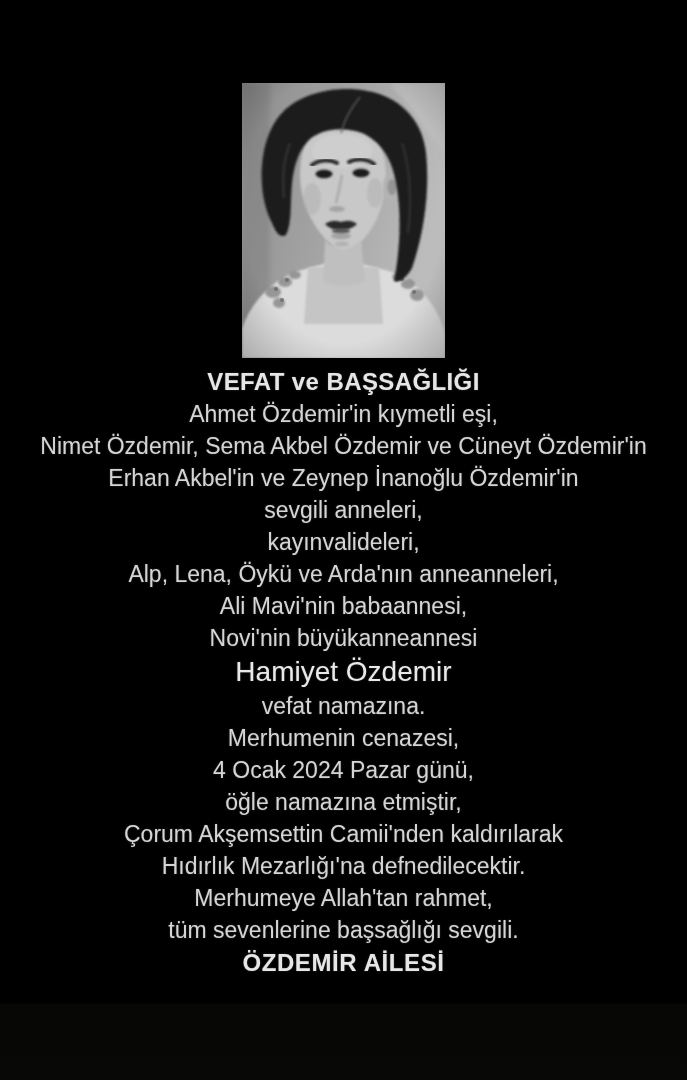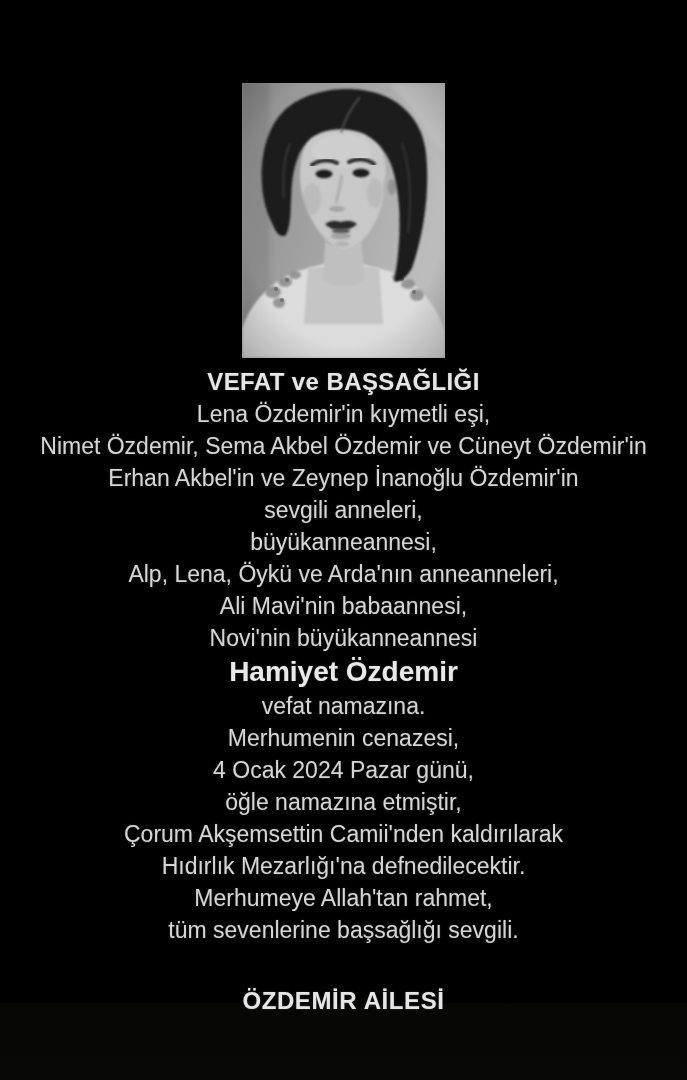--- a/index.html
+++ b/index.html
@@ -36,32 +36,31 @@
     font-weight: bold;
     font-size: 24px;
     line-height: 33px;
     color: #e6e6e6;
     letter-spacing: 0.4px;
   }
   .ann-line {
     font-weight: normal;
   }
   .ann-name {
-    font-weight: bold;
+    font-weight: normal;
     font-size: 28px;
     line-height: 36px;
     color: #e9e9e9;
   }
   .ann-family {
     font-weight: bold;
     font-size: 24px;
     line-height: 33px;
     color: #e6e6e6;
     letter-spacing: 0.6px;
-    margin-top: 38px;
   }
 </style>
 </head>
 <body>
 
 <div class="stage">
 
   <div class="photo-frame">
     <svg width="203" height="275" viewBox="0 0 203 275" xmlns="http://www.w3.org/2000/svg" role="img">
       <defs>
@@ -134,25 +133,25 @@
       <path d="M48,60 C42,75 40,95 42,115" stroke="#3a3a3a" stroke-width="3" fill="none" opacity="0.6" filter="url(#soft)"></path>
       <path d="M160,60 C168,85 170,115 166,150" stroke="#383838" stroke-width="3" fill="none" opacity="0.6" filter="url(#soft)"></path>
 
       <rect width="203" height="275" fill="url(#vignette)"></rect>
     </svg>
   </div>
 
   <div class="announcement">
     <div class="ann-title">VEFAT ve BAŞSAĞLIĞI</div>
 
-    <div class="ann-line">Lena Özdemir'in kıymetli eşi,</div>
+    <div class="ann-line">Ahmet Özdemir'in kıymetli eşi,</div>
     <div class="ann-line">Nimet Özdemir, Sema Akbel Özdemir ve Cüneyt Özdemir'in</div>
     <div class="ann-line">Erhan Akbel'in ve Zeynep İnanoğlu Özdemir'in</div>
     <div class="ann-line">sevgili anneleri,</div>
-    <div class="ann-line">büyükanneannesi,</div>
+    <div class="ann-line">kayınvalideleri,</div>
     <div class="ann-line">Alp, Lena, Öykü ve Arda'nın anneanneleri,</div>
     <div class="ann-line">Ali Mavi'nin babaannesi,</div>
     <div class="ann-line">Novi'nin büyükanneannesi</div>
 
     <div class="ann-name">Hamiyet Özdemir</div>
 
     <div class="ann-line">vefat namazına.</div>
     <div class="ann-line">Merhumenin cenazesi,</div>
     <div class="ann-line">4 Ocak 2024 Pazar günü,</div>
     <div class="ann-line">öğle namazına etmiştir,</div>

